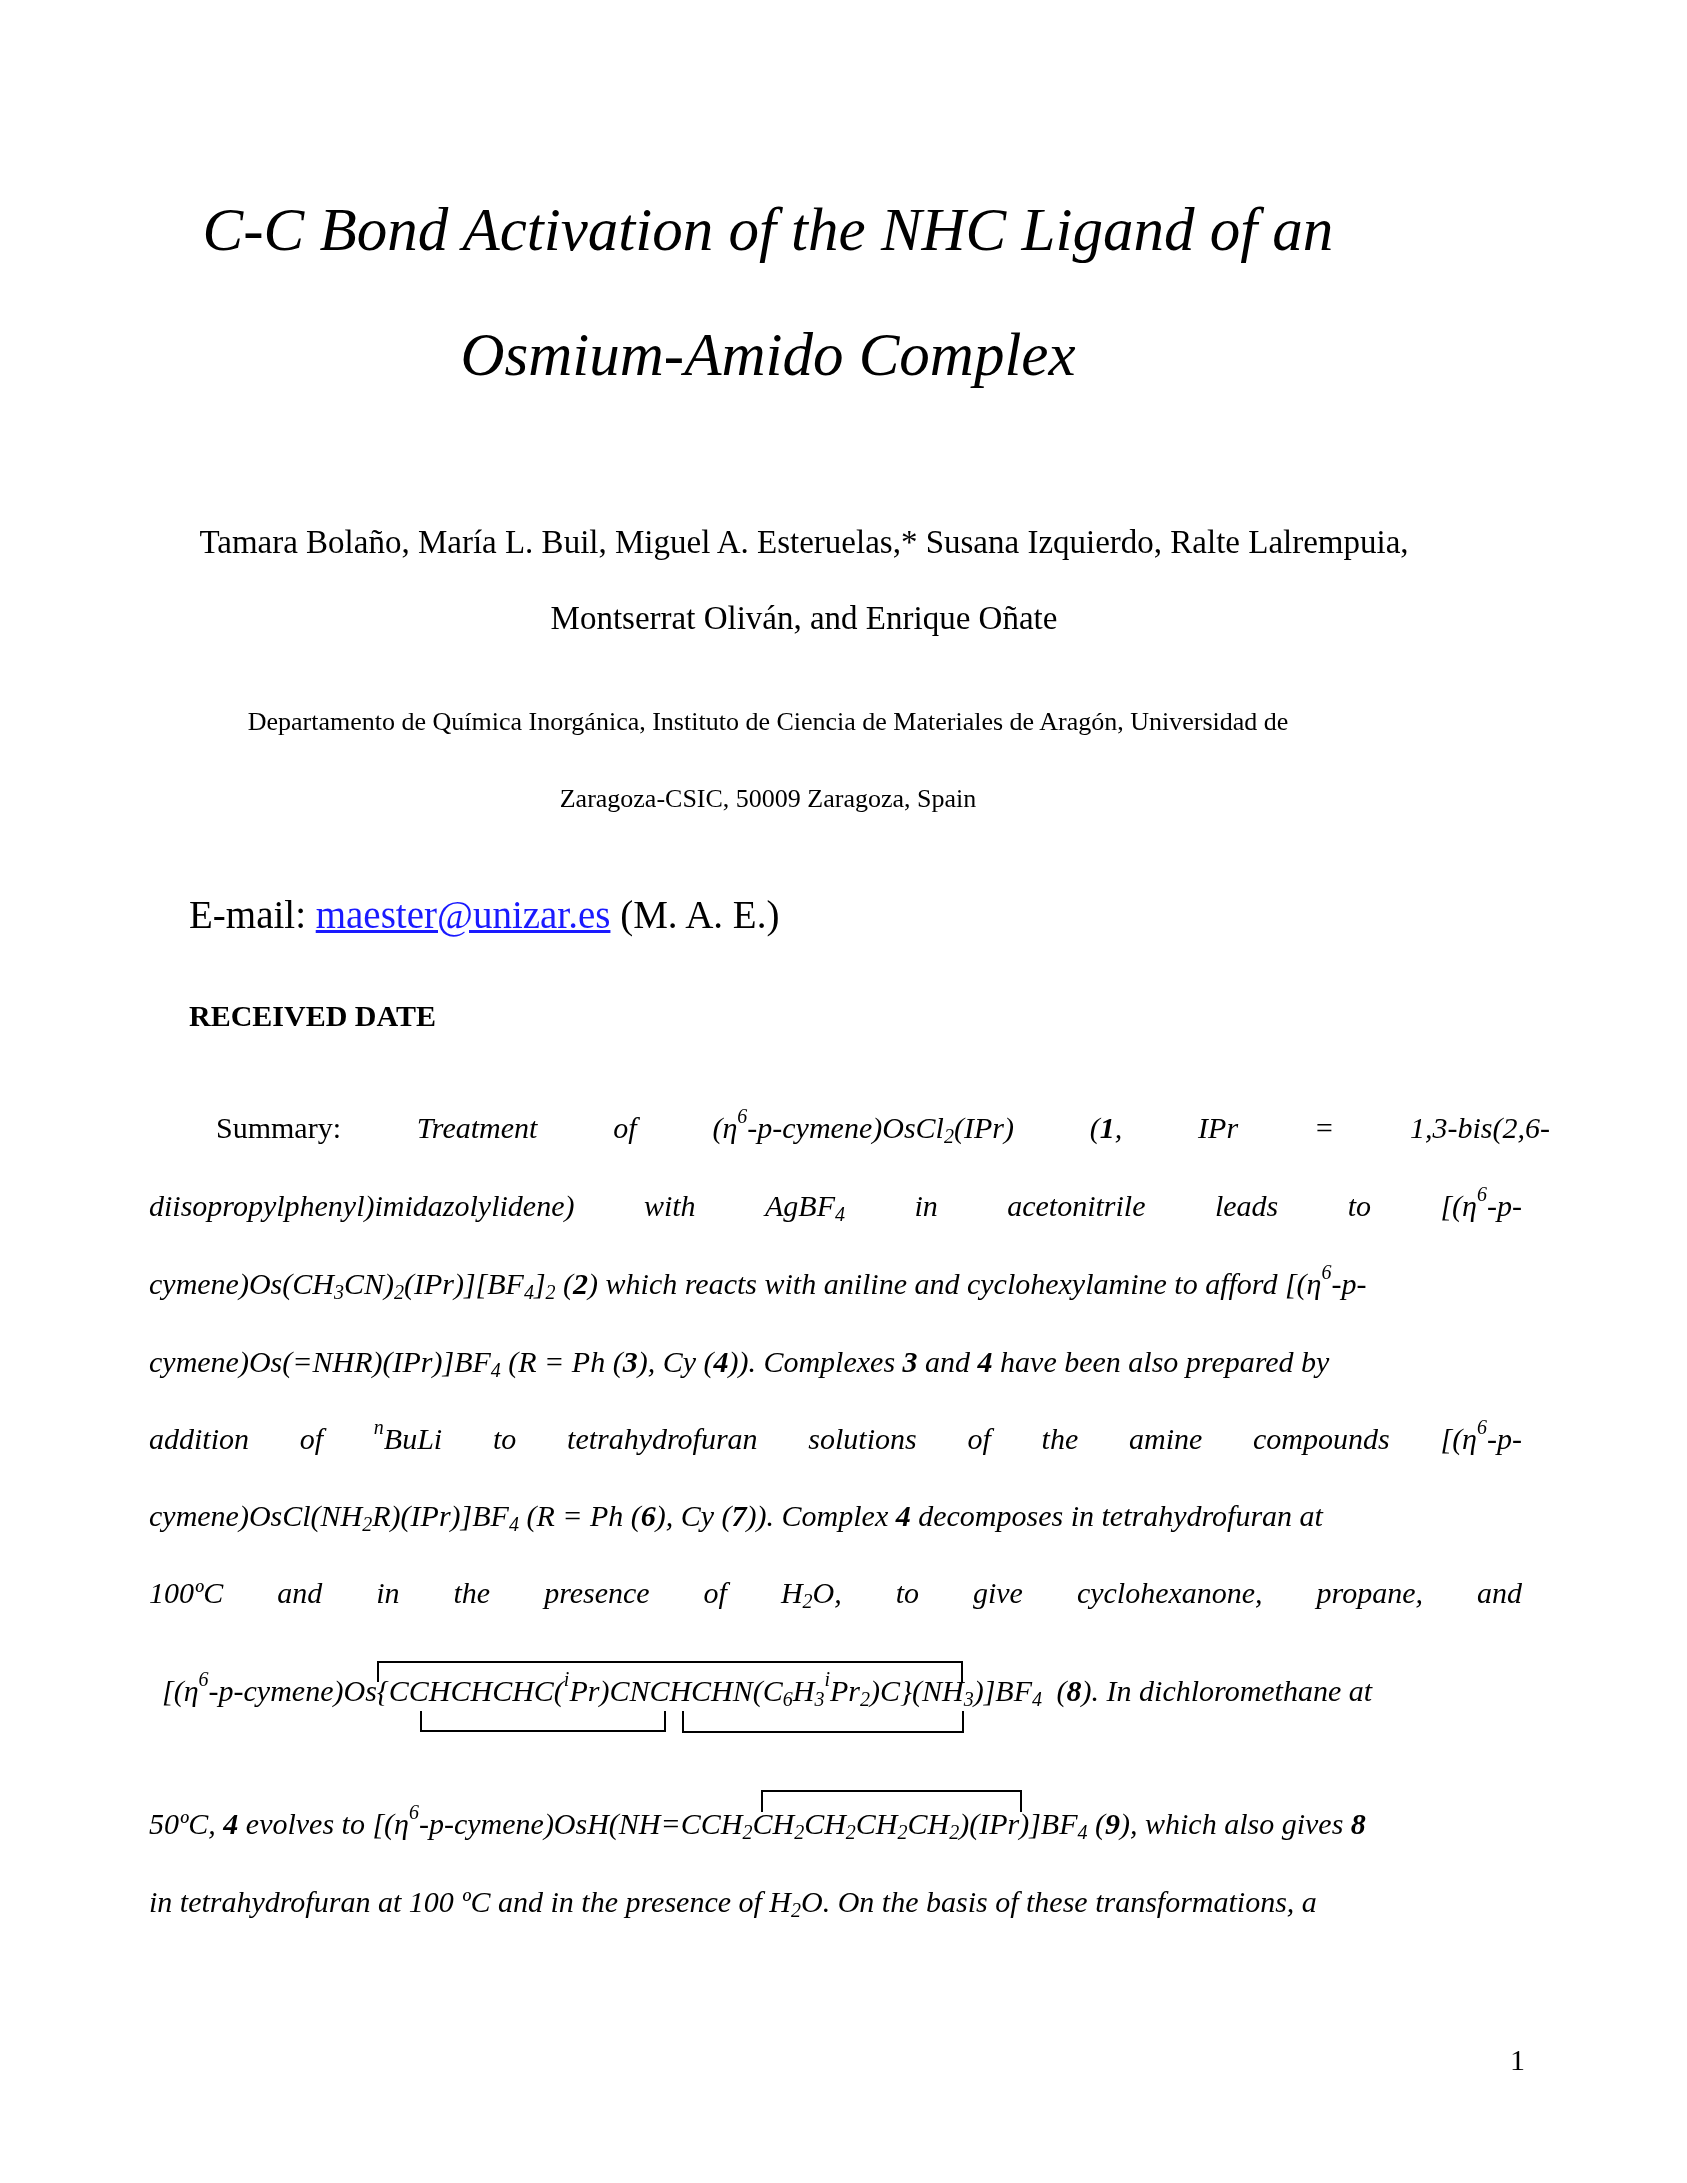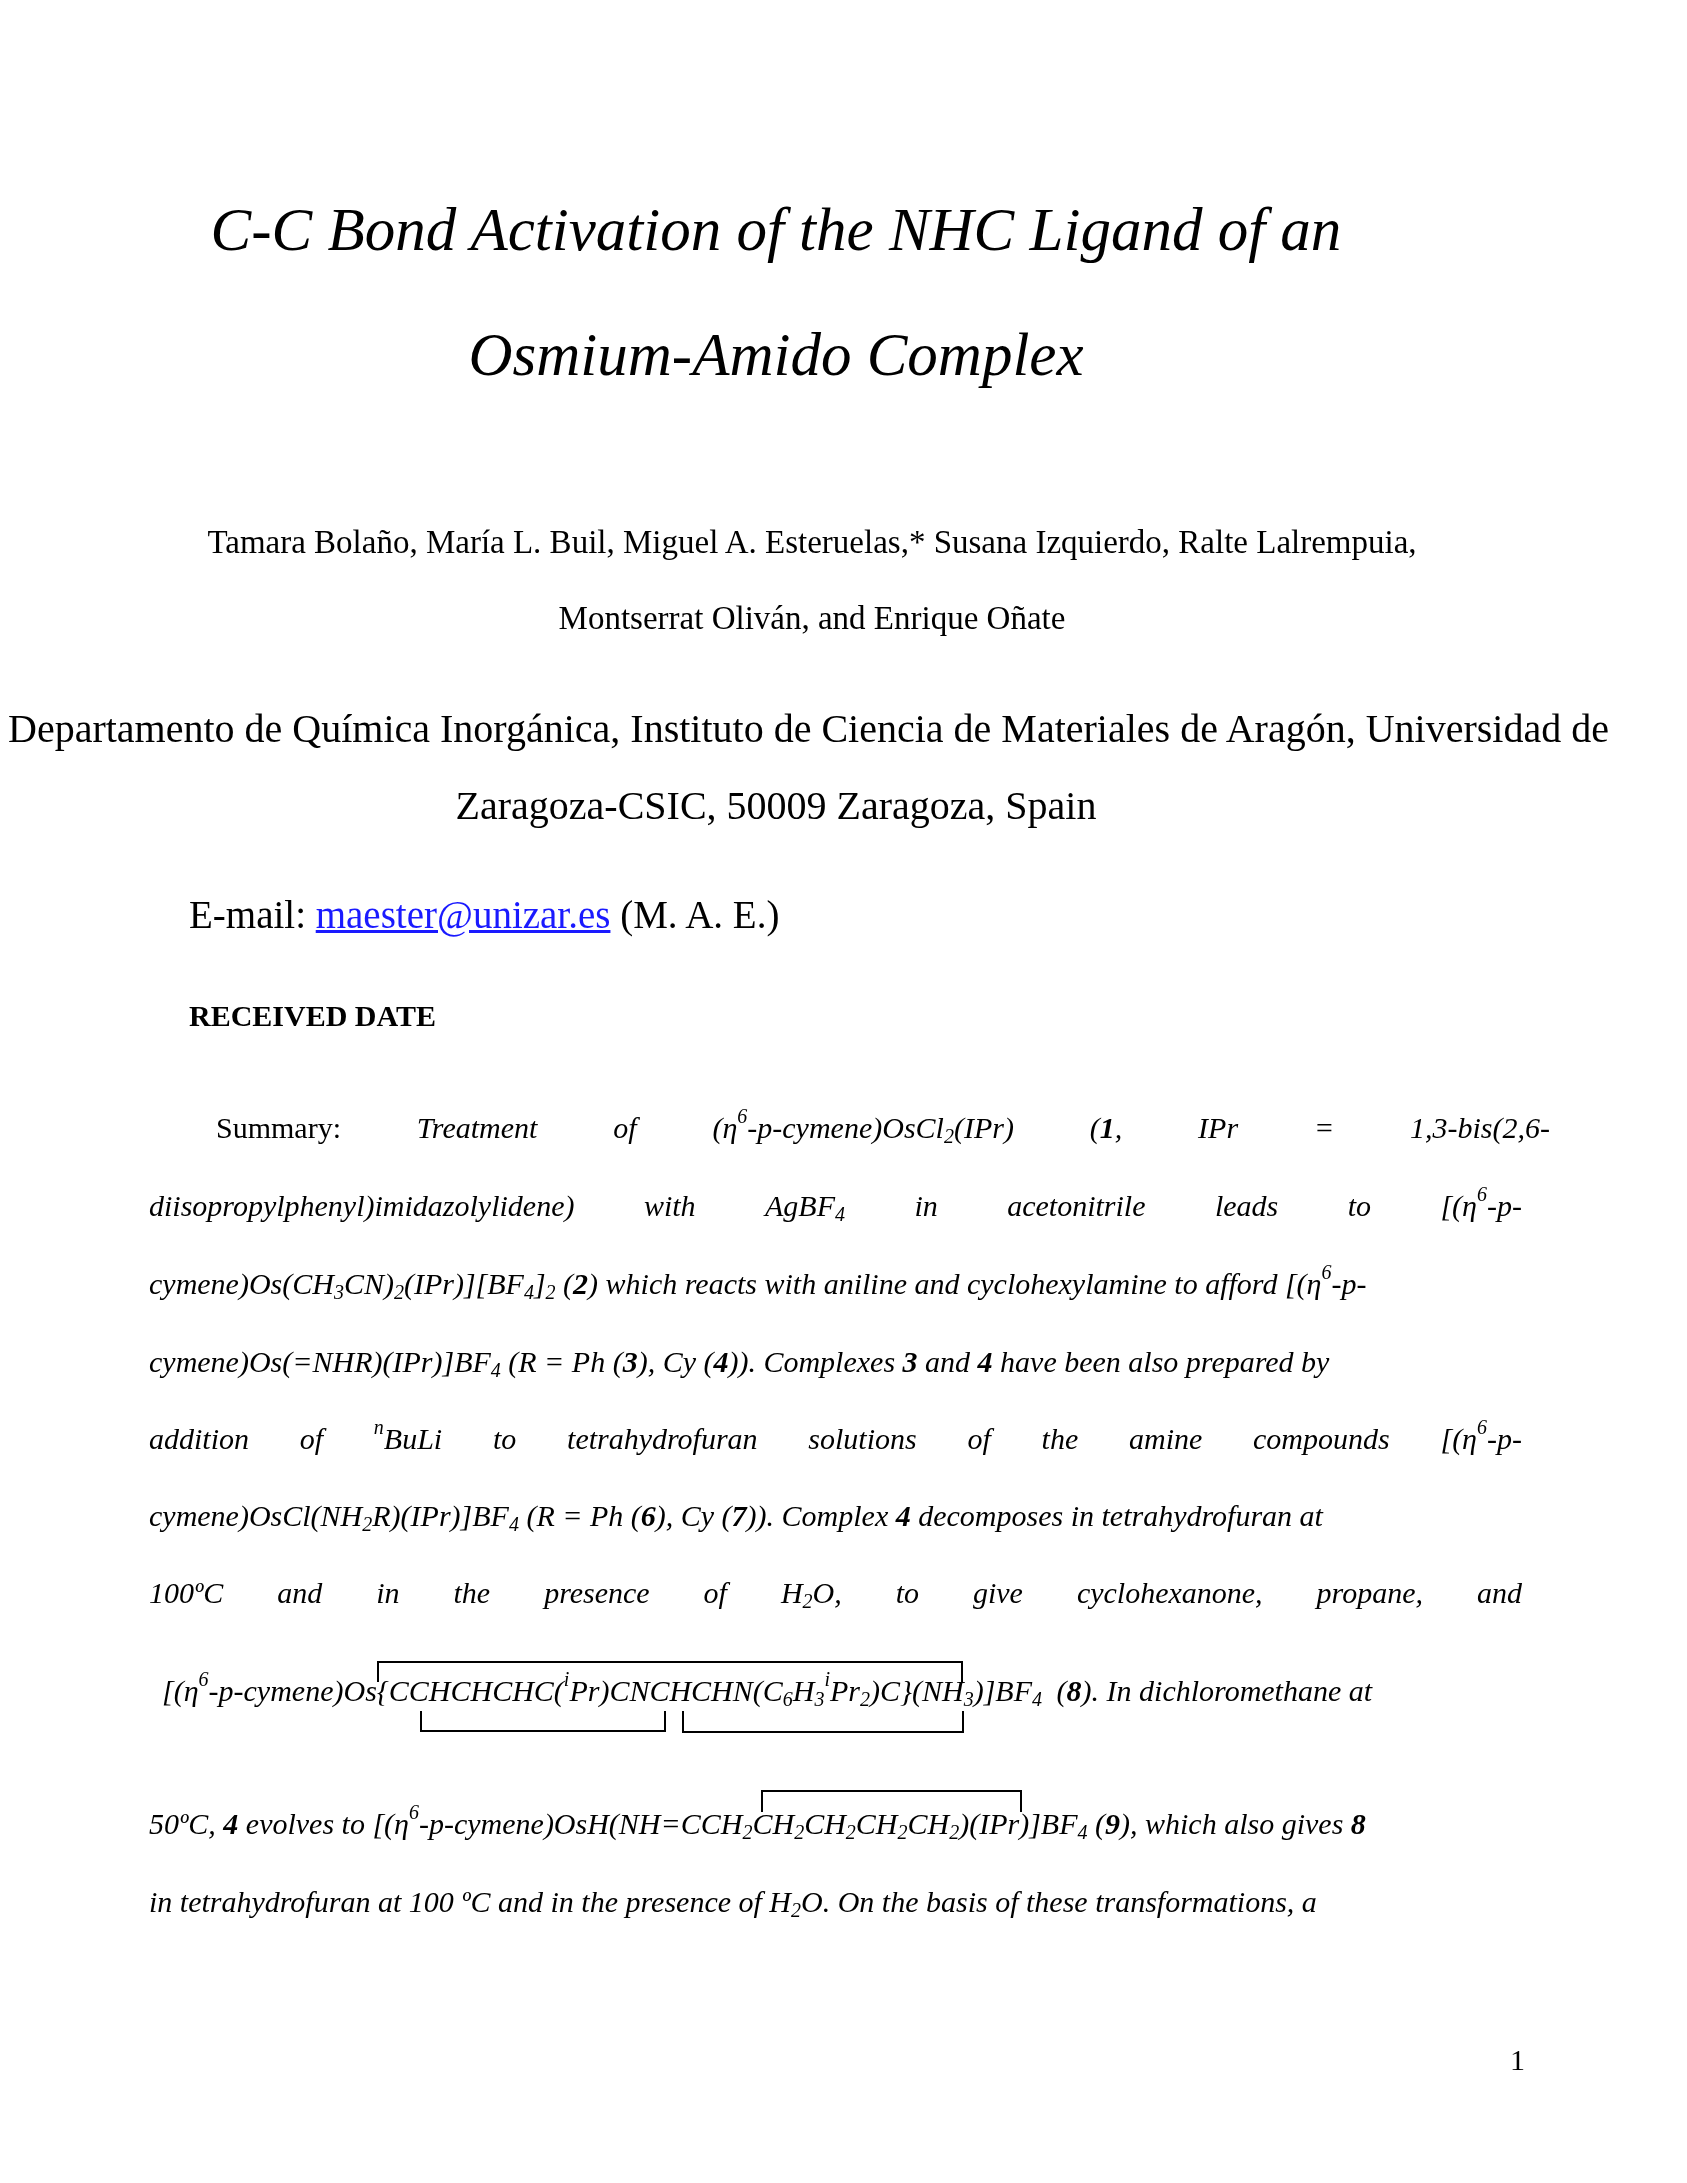--- a/index.html
+++ b/index.html
@@ -1,22 +1,22 @@
 <!DOCTYPE html>
 <html style="font-size:10.6px"><head>
 <meta charset="utf-8">
 <style>
   html, body { margin:0; padding:0; background:#ffffff; }
   body { width:1688px; height:2183px; position:relative; overflow:hidden;
          font-family:"Liberation Serif", "DejaVu Serif", serif; color:#000; }
   .abs { position:absolute; white-space:nowrap; }
-  .center { left:8px; width:1536px; text-align:center; }
+  .center { left:0; width:1536px; text-align:center; }
   .title { font-style:italic; font-size:61px; line-height:1; }
   .authors { font-size:33px; line-height:1;margin-left:36px; }
-  .affil { font-size:40px; line-height:1; }
+  .affil { font-size:26px; line-height:1; }
   .email { left:189px; font-size:39px; line-height:1; }
   .email a { color:#1a1aff; text-decoration:underline; }
   .received { left:189px; font-size:30px; font-weight:bold; line-height:1; }
   .sline { left:149px; width:1373px; font-size:30px; line-height:1; font-style:italic;
            display:flex; justify-content:space-between; align-items:baseline; }
   .sline.first { left:189px; width:1334px; }
   .sline.ragged { justify-content:flex-start; }
   .up { font-style:normal; }
   b { font-weight:bold; }
   sub { font-size:20px; vertical-align:-5.3px; line-height:0; }

